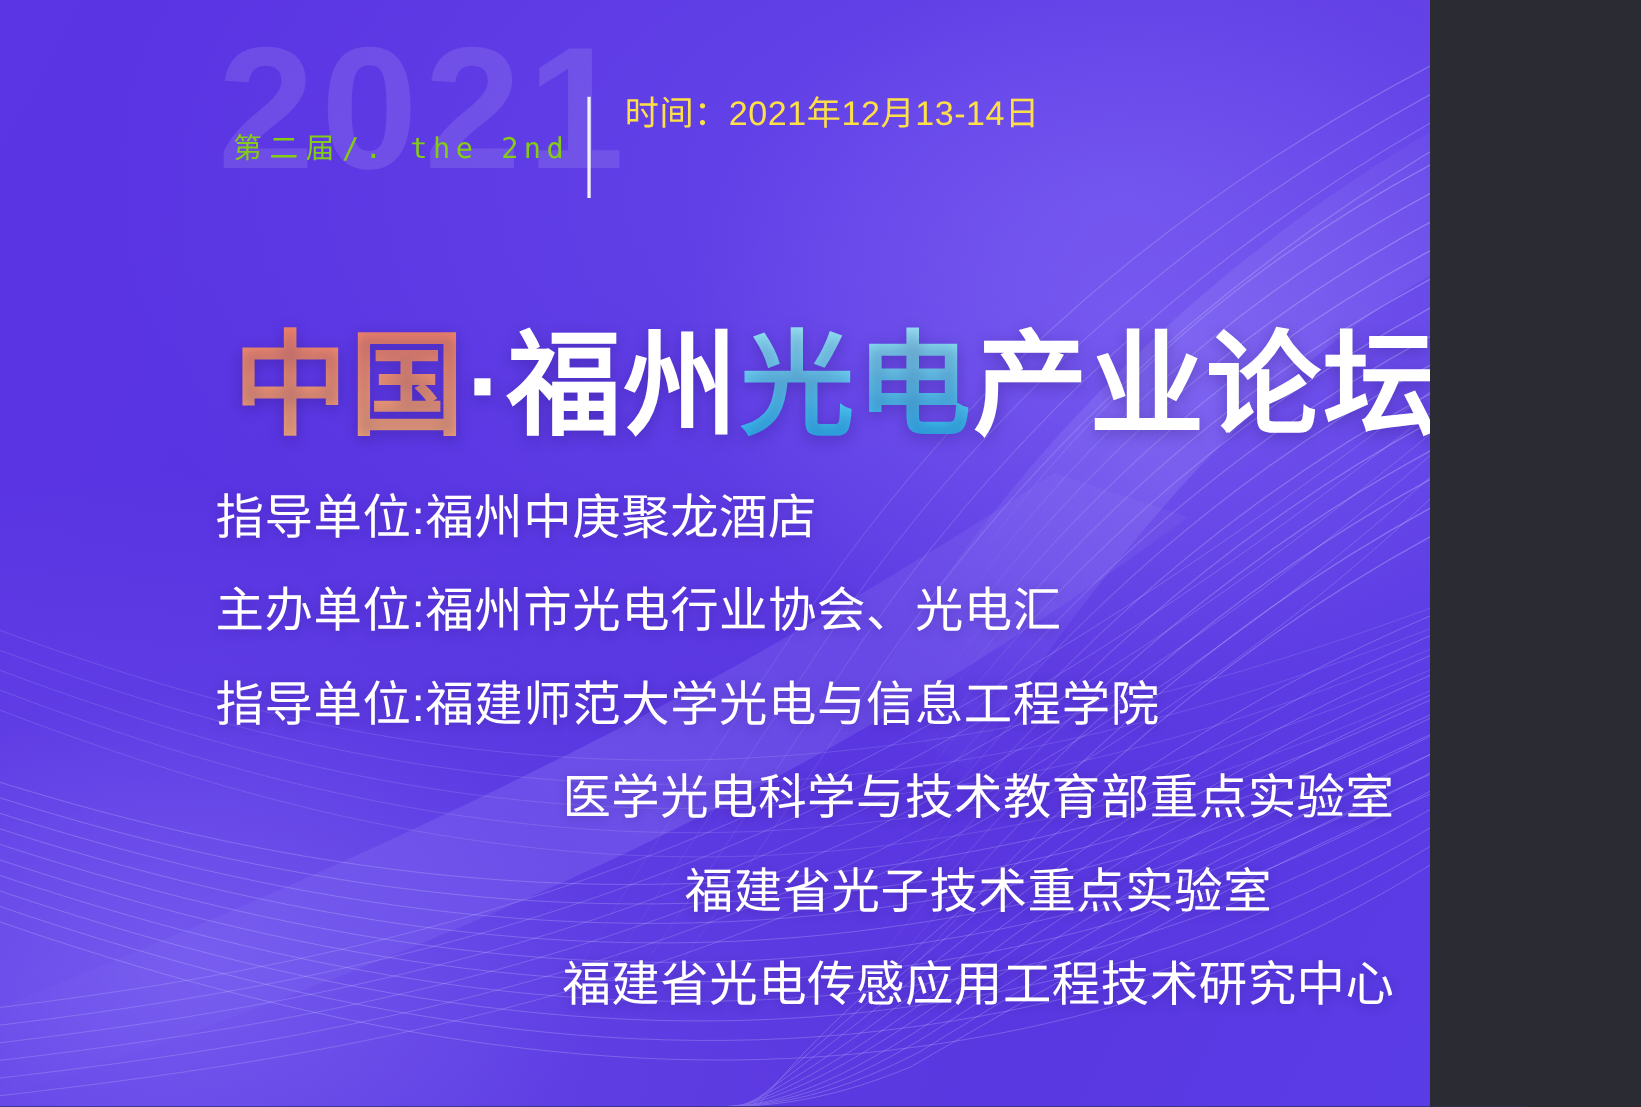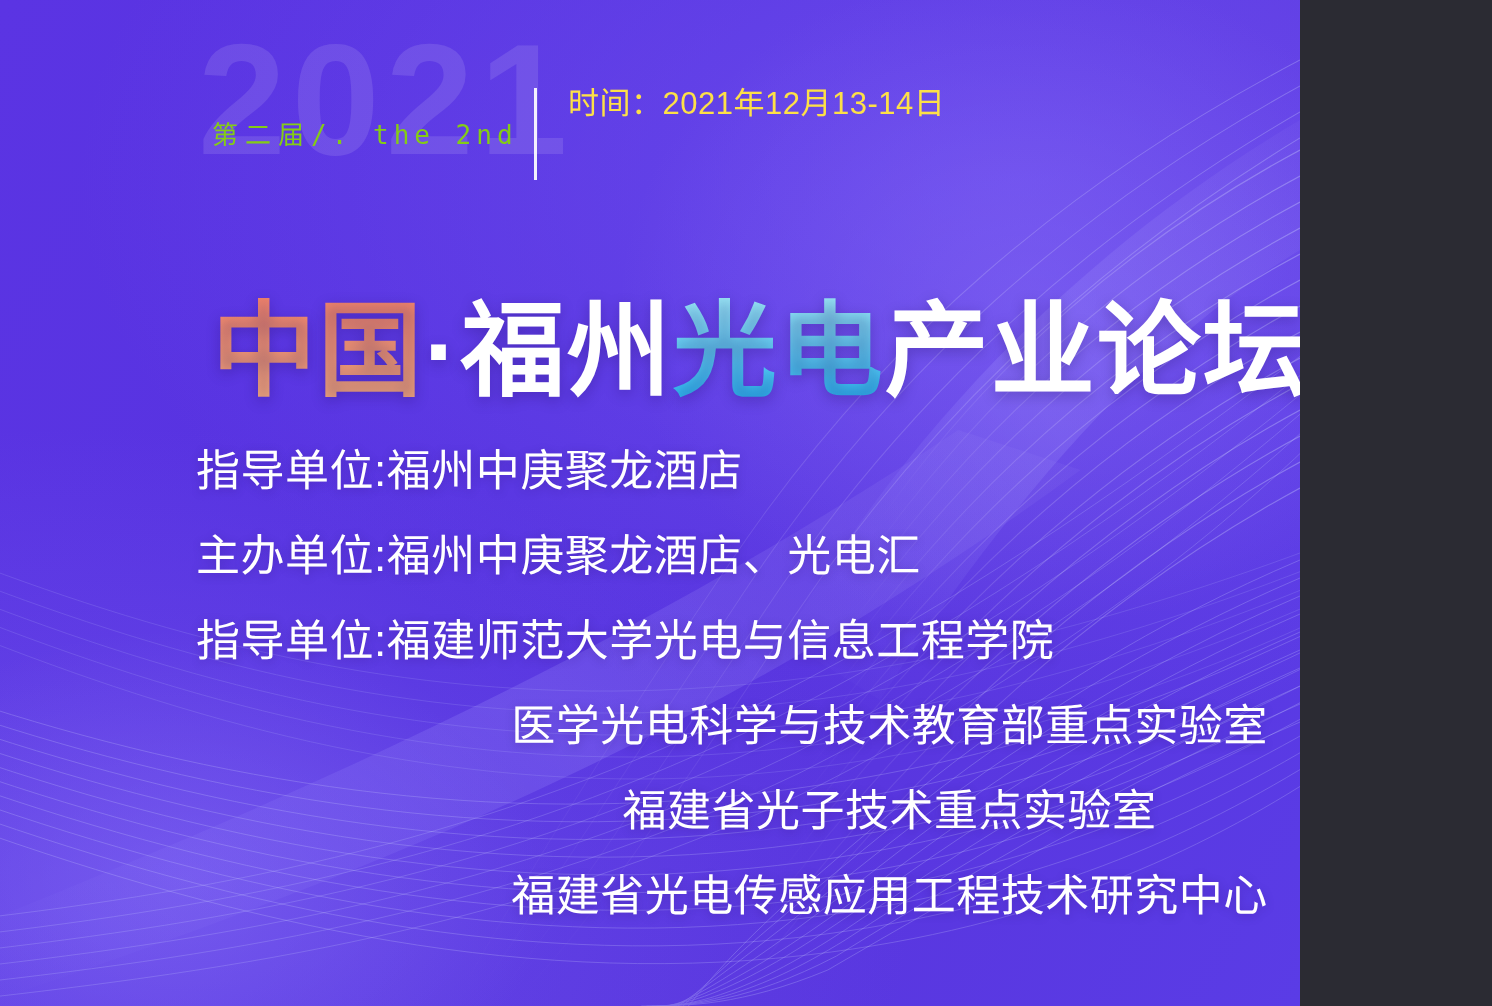--- a/index.html
+++ b/index.html
@@ -255,20 +255,20 @@
       <div class="meta-line">时间：2021年12月13-14日</div>
     </div>
   </div>
 
   <h1 class="title">
     <span class="seg seg-orange">中国</span><span class="seg seg-white">·福州</span><span class="seg seg-cyan">光电</span><span class="seg seg-white">产业论坛</span>
   </h1>
 
   <div class="orgs">
     <div class="org-line">指导单位:福州中庚聚龙酒店</div>
-    <div class="org-line">主办单位:福州中庚聚龙酒店、光电汇</div>
+    <div class="org-line">主办单位:福州市光电行业协会、光电汇</div>
     <div class="org-line">指导单位:福建师范大学光电与信息工程学院</div>
     <div class="org-line indented">医学光电科学与技术教育部重点实验室</div>
     <div class="org-line indented">福建省光子技术重点实验室</div>
     <div class="org-line indented">福建省光电传感应用工程技术研究中心</div>
   </div>
 
 </div>
 
 </body></html>

